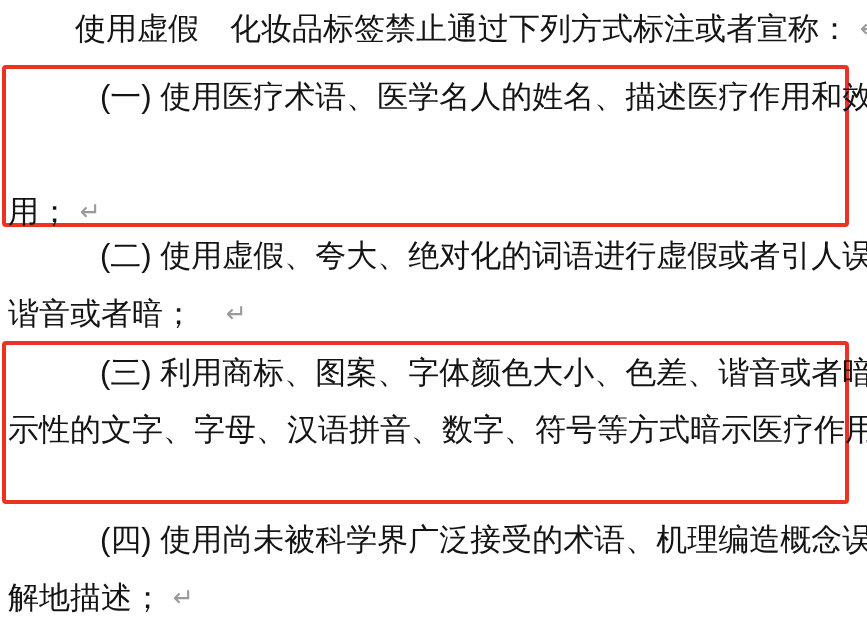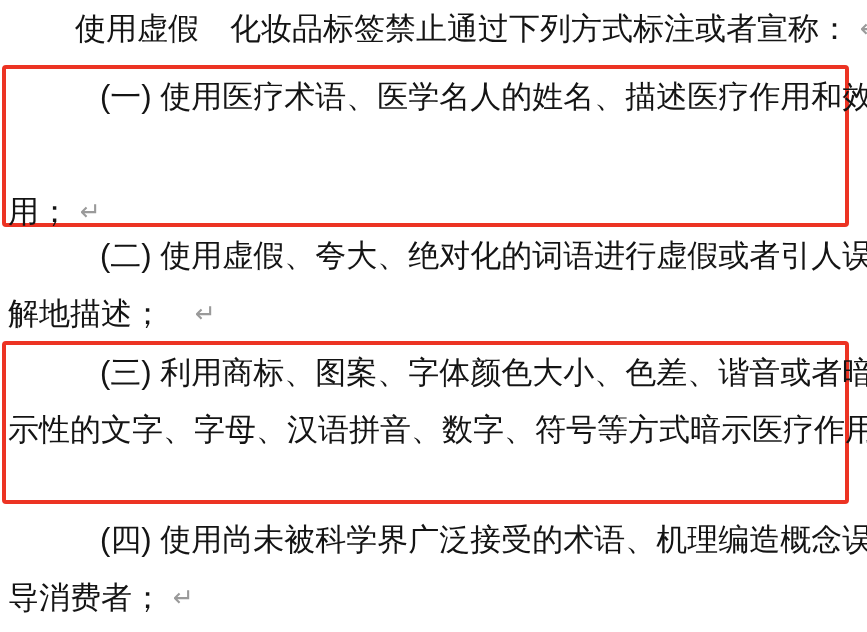--- a/index.html
+++ b/index.html
@@ -63,30 +63,30 @@
     <span>(一) 使用医疗术语、医学名人的姓名、描述医疗作用和效</span>
   </div>
   <div class="line" style="top:189px">
     <span>用；</span><span class="pmark">↵</span>
   </div>
 
   <div class="line indent-item" style="top:234px">
     <span>(二) 使用虚假、夸大、绝对化的词语进行虚假或者引人误</span>
   </div>
   <div class="line" style="top:291px">
-    <span>解地描述；</span><span class="pmark wide">↵</span>
+    <span>谐音或者暗；</span><span class="pmark wide">↵</span>
   </div>
 
   <div class="line indent-item" style="top:351px">
     <span>(三) 利用商标、图案、字体颜色大小、色差、谐音或者暗</span>
   </div>
   <div class="line" style="top:408px">
     <span>示性的文字、字母、汉语拼音、数字、符号等方式暗示医疗作用</span>
   </div>
 
   <div class="line indent-item" style="top:518px">
     <span>(四) 使用尚未被科学界广泛接受的术语、机理编造概念误</span>
   </div>
   <div class="line" style="top:575px">
-    <span>导消费者；</span><span class="pmark">↵</span>
+    <span>解地描述；</span><span class="pmark">↵</span>
   </div>
 
 </div>
 
 </body></html>

